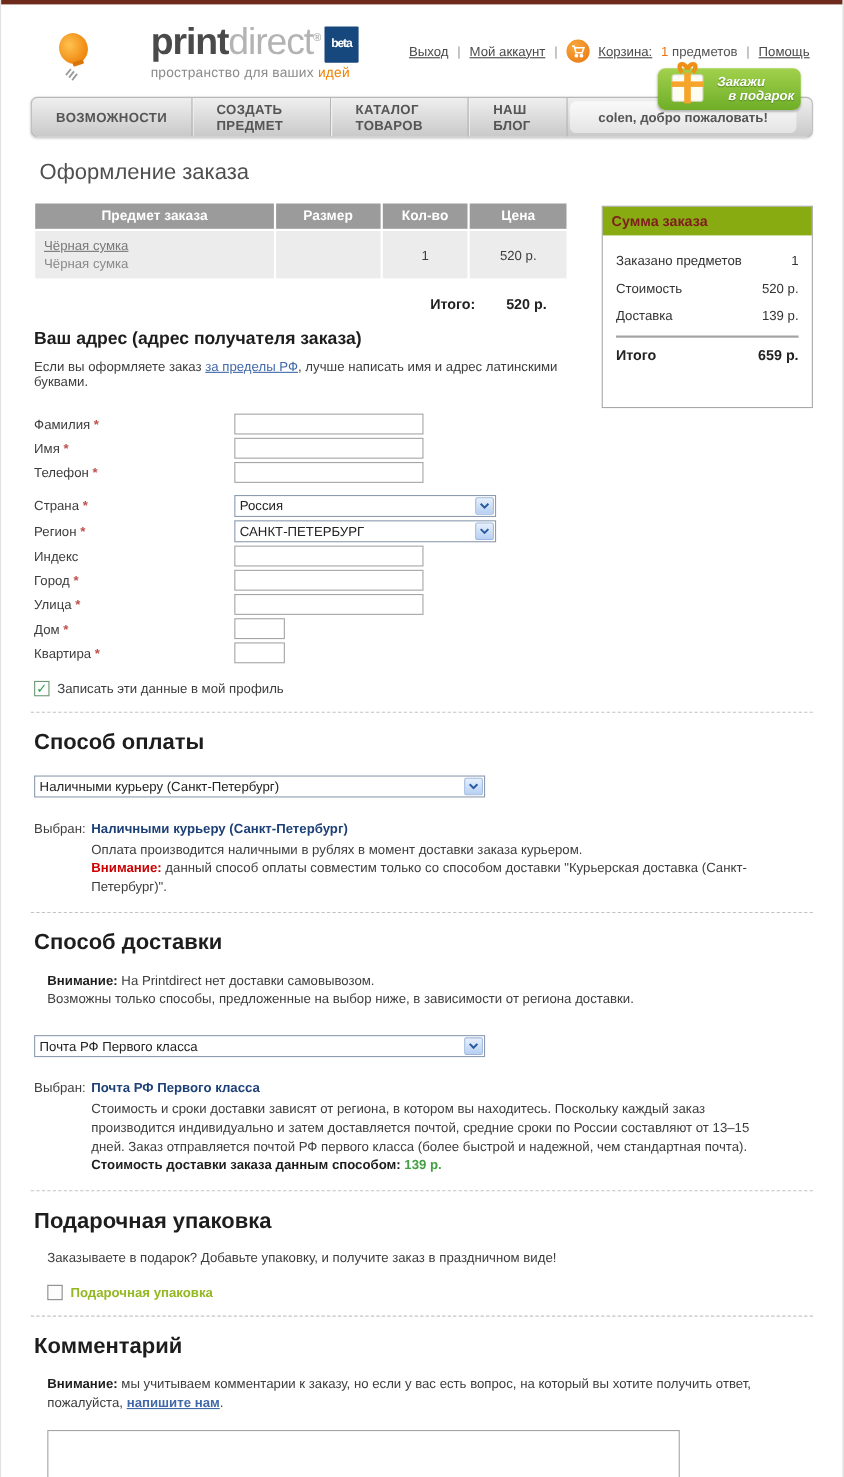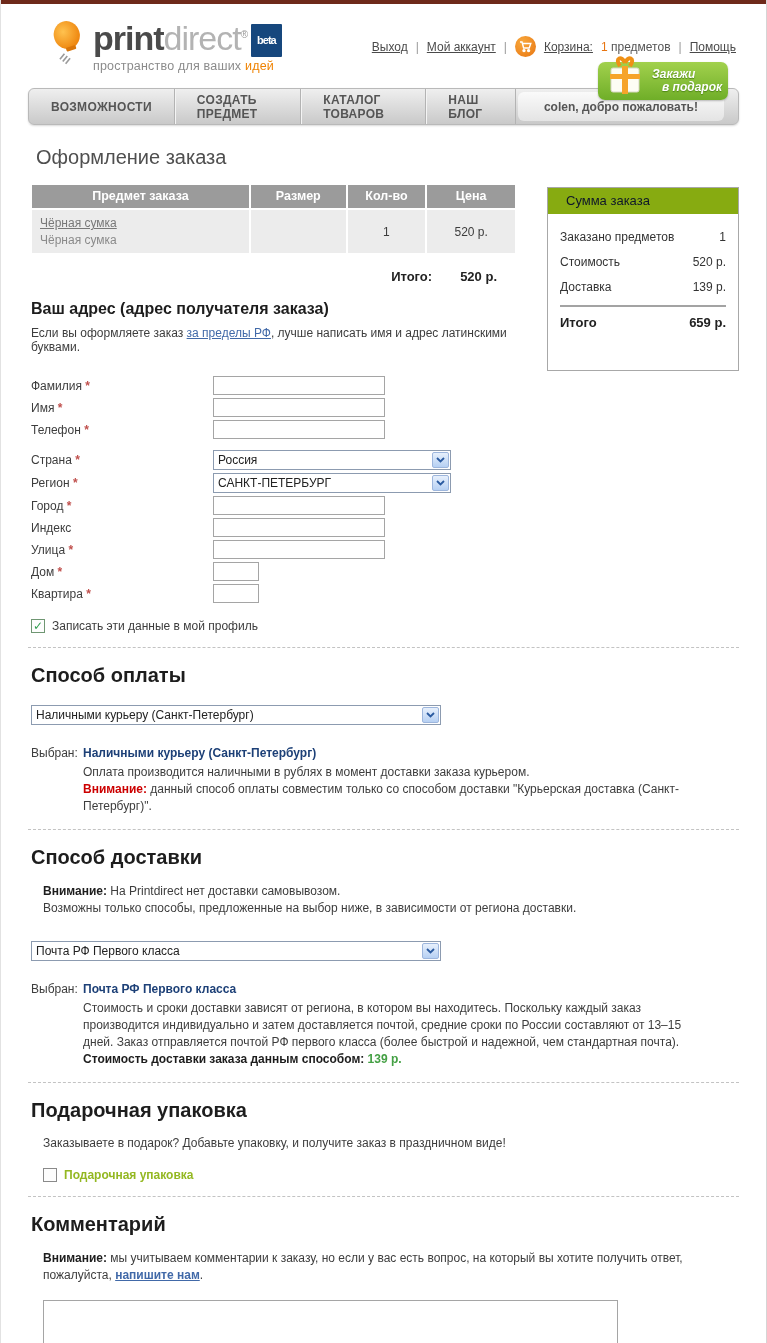--- a/index.html
+++ b/index.html
@@ -7,21 +7,21 @@
   body {
     width:767px; min-height:1343px; margin:0 auto;
     font-family:"Liberation Sans","DejaVu Sans",sans-serif;
     font-size:12px; color:#3d3d3d;
     border-left:1px solid #e2e2e2; border-right:1px solid #d5d5d5;
   }
   .topbar { height:4px; background:#6e2a1a; }
 
   
   .header { position:relative; padding:14px 27px 0 27px; height:84px; }
-  .logo-wrap { position:absolute; left:50px; top:16px; display:flex; align-items:flex-start; }
+  .logo-wrap { position:absolute; left:50px; top:16px; display:flex; align-items:flex-end;gap:44px; }
   .bulb { width:34px; height:44px; margin-right:8px; transform:rotate(-18deg); }
   .logo-text .brand { font-size:34px; letter-spacing:-1px; line-height:30px; font-weight:bold; }
   .brand .p1 { color:#4a4a4a; }
   .brand .p2 { color:#b3b3b3; font-weight:normal; }
   .brand sup { font-size:10px; color:#9a9a9a; font-weight:normal; }
   .beta-badge { display:inline-block; background:#16477d; color:#fff; font-size:11px; font-weight:bold;
     padding:1px 6px 2px; margin-left:4px; vertical-align:6px; border-radius:1px;}
   .tagline { font-size:12.5px; color:#8b8b8b; margin-top:2px; letter-spacing:.2px; }
   .tagline .accent { color:#ef8200; }
 
@@ -46,21 +46,21 @@
   .nav-item:first-child { box-shadow:none; }
   .nav-welcome { flex:0 0 auto; margin:3px 14px 3px 2px; padding:0 26px; display:flex; align-items:center;
     background:linear-gradient(#fafafa,#e4e4e4); border-radius:6px; font-weight:bold; color:#555; cursor:pointer; }
 
   
   .content { padding:0 27px; }
   .page-title { font-size:20px; color:#4f4f4f; margin:21px 0 14px 8px; font-weight:normal; }
 
   
   .summary { float:right; width:192px; border:1px solid #a8a8a8; margin:4px 0 10px 14px; background:#fff; }
-  .summary-head { background:#87ab11; color:#0f172a; font-weight:normal; font-size:13px; padding:5px 18px 6px; }
+  .summary-head { background:#87ab11; color:#7f1d1d; font-weight:bold; font-size:13px; padding:5px 8px 6px; }
   .summary-body { padding:16px 12px 40px; }
   .sum-row { display:flex; justify-content:space-between; margin-bottom:11px; color:#333; }
   .sum-total { display:flex; justify-content:space-between; border-top:2px solid #a3a3a3; padding-top:8px; font-weight:bold; font-size:13px; color:#222; }
 
   
   .order-table { width:487px; border-collapse:separate; border-spacing:2px; margin-left:2px; }
   .order-table th { background:#9b9b9b; color:#fff; font-size:12.5px; font-weight:bold; padding:4px 6px 5px; }
   .order-table td { background:#ececec; padding:6px 8px; vertical-align:middle; }
   .col-item { width:218px; text-align:left; }
   .col-size { width:95px; }
@@ -277,25 +277,25 @@
         <div class="xp-select w-sel">
           <span class="val">САНКТ-ПЕТЕРБУРГ</span>
           <span class="xp-arrow">
               <svg width="9" height="6" viewBox="0 0 9 6">
                 <path d="M1 1l3.5 3.5L8 1" fill="none" stroke="#2a5aa0" stroke-width="1.8"></path>
               </svg>
             </span>
         </div>
       </div>
       <div class="frow">
+        <label class="flabel"><span>Индекс</span></label>
+        <input class="tinput w-med" type="text" style="">
+      </div>
+      <div class="frow">
         <label class="flabel"><span>Город</span> <span class="req">*</span></label>
-        <input class="tinput w-med" type="text" style="">
-      </div>
-      <div class="frow">
-        <label class="flabel"><span>Индекс</span></label>
         <input class="tinput w-med" type="text" style="">
       </div>
       <div class="frow">
         <label class="flabel"><span>Улица</span> <span class="req">*</span></label>
         <input class="tinput w-med" type="text" style="">
       </div>
       <div class="frow">
         <label class="flabel"><span>Дом</span> <span class="req">*</span></label>
         <input class="tinput w-sm" type="text" style="">
       </div>

